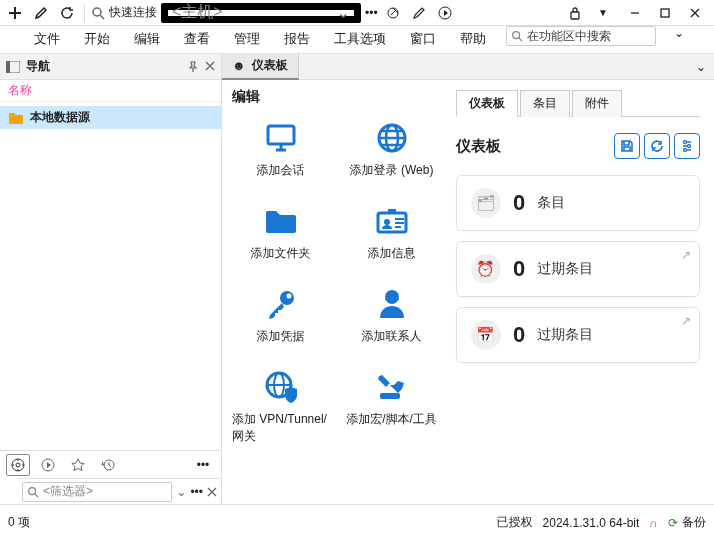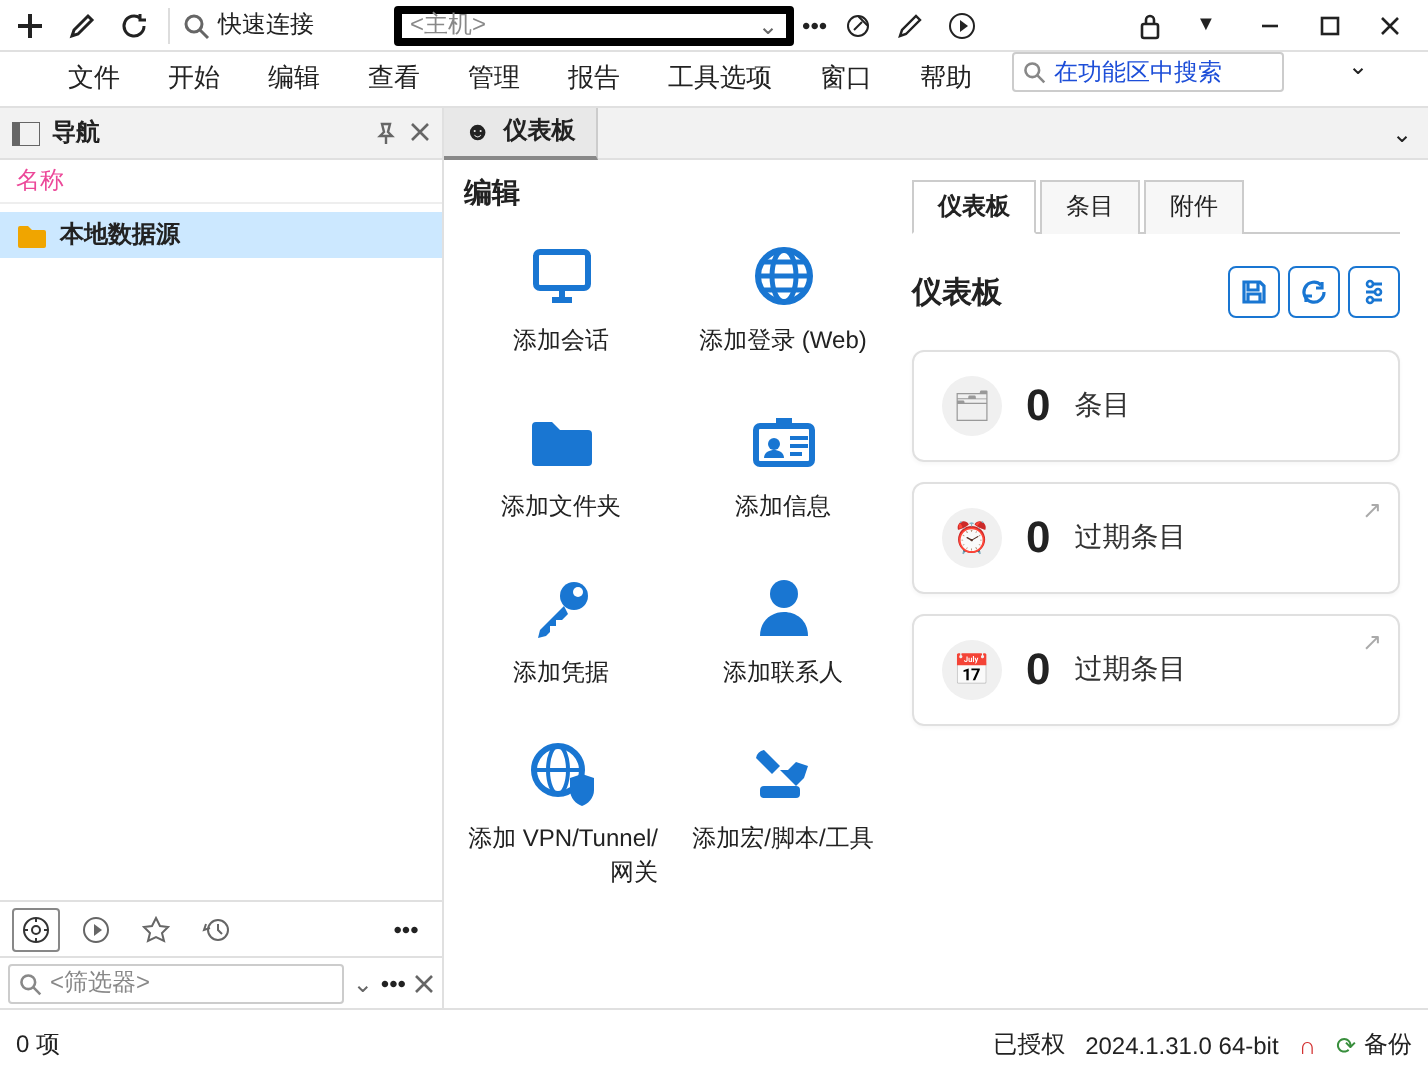--- a/index.html
+++ b/index.html
@@ -1,54 +1,54 @@
 <!DOCTYPE html>
 <html><head>
 <meta charset="utf-8">
 <style>
 * { box-sizing: border-box; margin: 0; padding: 0; font-family: "Microsoft YaHei", "Segoe UI", sans-serif; }
 body { width: 714px; height: 540px; background: #fff; font-size: 12px; color: #222; overflow: hidden; display: flex; flex-direction: column; }
 .toolbar1 { height: 26px; display: flex; align-items: center; padding: 0 4px; gap: 4px; border-bottom: 1px solid #e0e0e0; }
 .tb-btn { width: 22px; height: 22px; display: flex; align-items: center; justify-content: center; cursor: pointer; border-radius: 2px; }
 .tb-sep { width: 1px; height: 18px; background: #ddd; margin: 0 2px; }
 .quickconn { display: flex; align-items: center; gap: 4px; flex: 1; }
-.qc-field { flex: 1; height: 20px; border: 4px solid #000000; border-radius: 2px; display: flex; align-items: center; padding: 0 4px; gap: 4px; font-size: 12px; color: #888; max-width: 200px; margin-left: 36px; }
+.qc-field { flex: 1; height: 20px; border: 7px solid #000000; border-radius: 2px; display: flex; align-items: center; padding: 0 4px; gap: 4px; font-size: 16px; color: #888; max-width: 200px; }
 .title-area { display: flex; align-items: center; gap: 6px; margin-left: auto; }
 .app-title { font-size: 12px; color: #222; }
 .win-btns { display: flex; gap: 0; }
 .win-btn { width: 30px; height: 22px; display: flex; align-items: center; justify-content: center; cursor: pointer; }
 .menubar { height: 28px; display: flex; align-items: flex-start; padding: 0 24px; gap: 4px; border-bottom: 1px solid #e0e0e0; }
 .menu-item { padding: 4px 10px; cursor: pointer; font-size: 13px; }
-.search-ribbon { margin-left: 6px; border: 1px solid #ccc; border-radius: 2px; height: 20px; display: flex; align-items: center; padding: 0 4px; gap: 4px; color: #1d4ed8; width: 136px; }
+.search-ribbon { margin-left: 6px; border: 1px solid #ccc; border-radius: 2px; height: 20px; display: flex; align-items: center; padding: 0 4px; gap: 4px; color: #404040; width: 150px; }
 .ribbon-chev { margin-left: auto; padding: 0 6px; cursor: pointer; }
 .content { flex: 1; display: flex; overflow: hidden; }
 .nav-pane { width: 222px; display: flex; flex-direction: column; border-right: 1px solid #e0e0e0; }
 .nav-header { height: 26px; background: #f2f2f2; display: flex; align-items: center; padding: 0 6px; gap: 6px; border-bottom: 1px solid #e0e0e0; }
 .nav-title { font-weight: bold; }
 .nav-header-icons { margin-left: auto; display: flex; gap: 6px; }
 .nav-cols { height: 22px; display: flex; align-items: center; padding: 0 8px; border-bottom: 1px solid #eee; color: #ec4899; }
 .nav-tree { flex: 1; overflow: auto; padding: 4px 0; }
 .tree-item { display: flex; align-items: center; gap: 6px; padding: 3px 8px; background: #cce8ff; cursor: pointer; }
 .folder-icon { color: #f0a500; }
 .nav-bottom-tabs { height: 28px; display: flex; align-items: center; gap: 6px; padding: 0 6px; border-top: 1px solid #e0e0e0; }
 .nav-tab-btn { width: 24px; height: 22px; display: flex; align-items: center; justify-content: center; border: 1px solid transparent; cursor: pointer; border-radius: 2px; }
 .nav-tab-btn.active { border-color: #888; }
-.filter-row { height: 26px; display: flex; align-items: center; padding: 12px 4px; gap: 4px; border-top: 1px solid #e0e0e0; }
+.filter-row { height: 26px; display: flex; align-items: center; padding: 12px 4px; gap: 4px; border-top: 1px solid #e0e0e0; margin-left: 18px; }
 .filter-input { flex: 1; height: 20px; border: 1px solid #ccc; border-radius: 2px; padding: 0 4px; display: flex; align-items: center; gap: 4px; color: #888; }
 .main-pane { flex: 1; display: flex; flex-direction: column; overflow: hidden; }
 .tabstrip { height: 26px; background: #f2f2f2; display: flex; align-items: center; border-bottom: 1px solid #e0e0e0; }
 .doc-tab { height: 26px; display: flex; align-items: center; gap: 6px; padding: 0 10px; background: #e2e2e2; border-right: 1px solid #ccc; cursor: pointer; }
 .doc-tab.active { background: #e8e8e8; border-bottom: 2px solid #888; }
 .smiley { font-size: 13px; }
 .tab-chev { margin-left: auto; padding: 0 8px; cursor: pointer; }
 .main-body { flex: 1; display: flex; overflow: hidden; }
 .edit-pane { width: 228px; display: flex; flex-direction: column; padding: 8px 0; overflow: auto; }
 .edit-title { font-weight: bold; font-size: 14px; padding: 0 10px 10px; }
 .grid { display: grid; grid-template-columns: 1fr 1fr; gap: 16px 6px; padding: 0 6px; }
-.grid-item { display: flex; flex-direction: column; align-items: center; gap: 6px; cursor: pointer; text-align: right; font-size: 12px; padding: 4px; }
+.grid-item { display: flex; flex-direction: column; align-items: center; gap: 6px; cursor: pointer; text-align: left; font-size: 12px; padding: 4px; }
 .grid-icon { width: 36px; height: 36px; color: #1976d2; display: flex; align-items: center; justify-content: center; }
 .dash-pane { flex: 1; padding: 10px 14px 10px 6px; display: flex; flex-direction: column; gap: 10px; overflow: auto; }
 .dash-tabs { display: flex; gap: 2px; }
 .dash-tab { padding: 4px 12px; border: 1px solid #ccc; background: #f7f7f7; font-size: 12px; cursor: pointer; border-bottom: none; }
 .dash-tab.active { background: #fff; font-weight: bold; border-bottom: 1px solid #fff; position: relative; z-index: 2; }
 .dash-tabs-border { border-bottom: 1px solid #ccc; margin-top: -1px; }
 .dash-titlebar { display: flex; align-items: center; justify-content: space-between; padding: 6px 0; }
 .dash-title { font-weight: bold; font-size: 15px; }
 .dash-actions { display: flex; gap: 4px; }
 .dash-action { width: 26px; height: 26px; border: 1px solid #1976d2; border-radius: 4px; display: flex; align-items: center; justify-content: center; cursor: pointer; color: #1976d2; }

